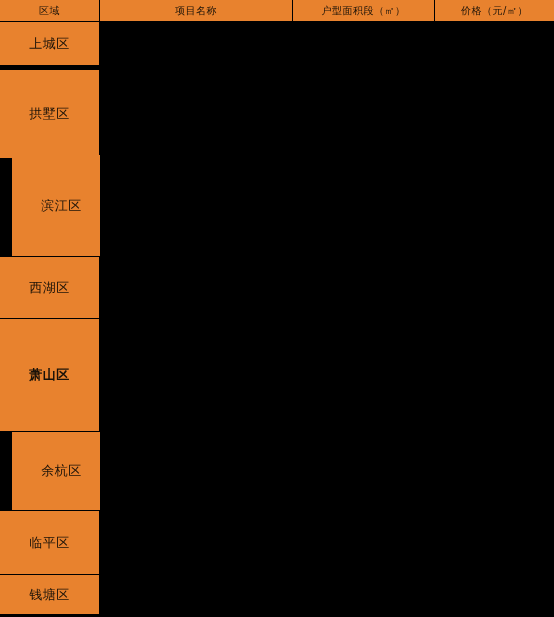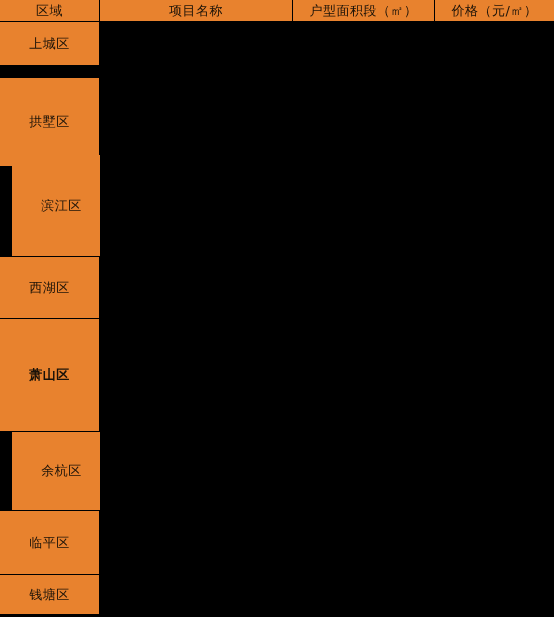--- a/index.html
+++ b/index.html
@@ -28,21 +28,21 @@
     left: 0;
     top: 0;
     width: 554px;
     height: 22px;
     display: flex;
     background: #000000;
   }
   .header-cell {
     background: #e8822e;
     color: #1a1208;
-    font-size: 13px;
+    font-size: 10px;
     line-height: 1;
     display: flex;
     align-items: center;
     justify-content: center;
     box-sizing: border-box;
     height: 21px;
     letter-spacing: 0.5px;
     white-space: nowrap;
     overflow: hidden;
   }
@@ -123,21 +123,21 @@
     <div class="header-cell hc-region">区域</div>
     <div class="header-cell hc-project">项目名称</div>
     <div class="header-cell hc-area">户型面积段（㎡）</div>
     <div class="header-cell hc-price">价格（元/㎡）</div>
   </div>
 
   <div class="body-area">
 
     <div class="region-col">
         <div class="region-cell" style="top: 0px; height: 43px;">上城区</div>
-        <div class="region-cell" style="top: 56px; height: 88px; font-family: Liberation Serif, serif;">拱墅区</div>
+        <div class="region-cell" style="top: 48px; height: 88px; font-family: Liberation Serif, serif;">拱墅区</div>
         <div class="region-cell" style="top: 133px; height: 101px; margin-left: 12px;">滨江区</div>
         <div class="region-cell" style="top: 235px; height: 61px;">西湖区</div>
         <div class="region-cell" style="top: 297px; height: 112px; font-weight: bold;">萧山区</div>
         <div class="region-cell" style="top: 410px; height: 78px; margin-left: 12px;">余杭区</div>
         <div class="region-cell" style="top: 553px; height: 39px;">钱塘区</div>
         <div class="region-cell" style="top: 489px; height: 63px;">临平区</div>
       </div>
 
     <div class="data-col dc-project">
         <div class="data-cell" style="top: 0px; height: 43px;"></div>

